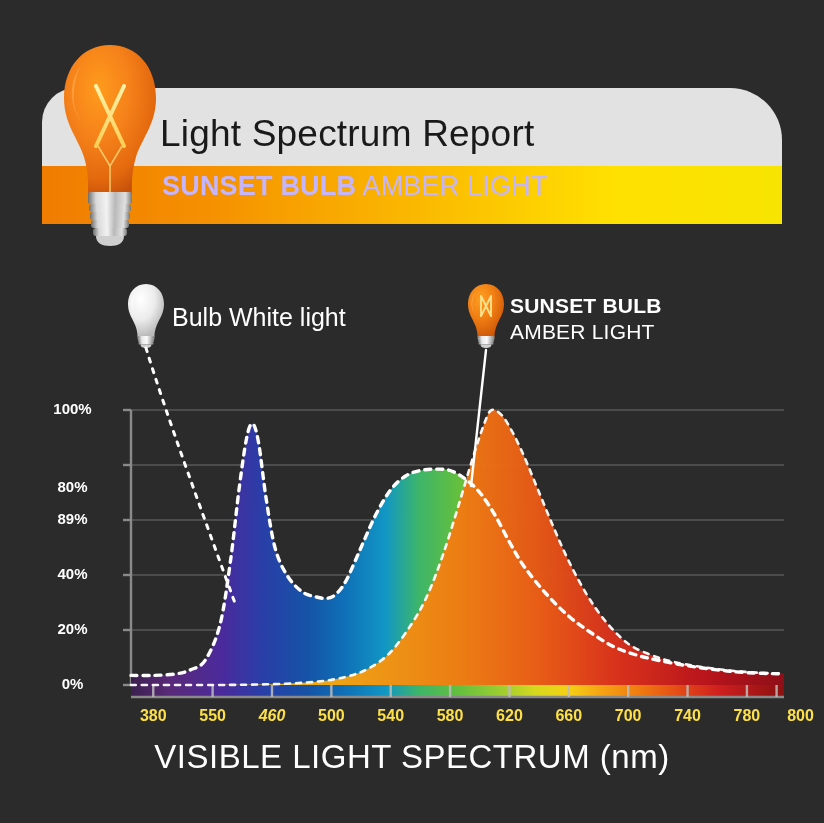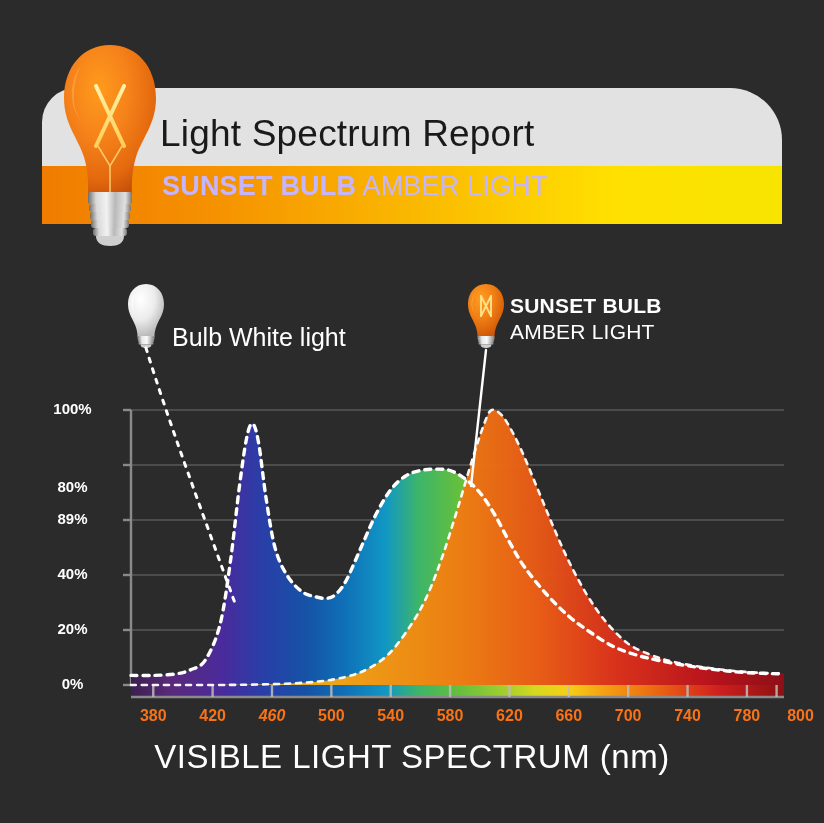--- a/index.html
+++ b/index.html
@@ -43,21 +43,21 @@
   #hero-bulb{left:58px;top:42px;}
 
   
   #legend-white-bulb{left:126px;top:282px;}
   #legend-amber-bulb{left:466px;top:282px;}
 
   .legend-label{
     position:absolute;color:#fff;white-space:nowrap;
   }
   #legend-white-text{
-    left:172px;top:303px;font-size:25px;font-weight:400;margin-top:20px;
+    left:172px;top:303px;font-size:25px;font-weight:400;
   }
   #legend-amber-line1{
     left:510px;top:294px;font-size:21px;font-weight:700;letter-spacing:.2px;
   }
   #legend-amber-line2{
     left:510px;top:320px;font-size:21px;font-weight:400;letter-spacing:.2px;
   }
 
   
   #chart-wrap{
@@ -66,21 +66,21 @@
   }
   #chart-svg{display:block;}
   #xaxis-title{
     position:absolute;left:0;top:738px;width:824px;
     text-align:center;color:#fff;font-size:33px;font-weight:400;letter-spacing:.5px;
   }
   .tick-y{
     position:absolute;right:0;color:#fff;font-size:15px;font-weight:700;text-align:center;
   }
   .tick-x{
-    position:absolute;color:#f97316;font-size:16px;font-weight:700;text-align:center;
+    position:absolute;color:#fde047;font-size:16px;font-weight:700;text-align:center;
   }
   #ytick-holder{position:absolute;left:0;top:0;width:130px;height:823px;}
   #xtick-holder{position:absolute;left:0;top:0;width:824px;height:823px;}
 </style>
 </head>
 <body>
 
 <div id="header-banner">
   <div class="banner-top"></div>
   <div class="banner-bottom"></div>
@@ -303,21 +303,21 @@
 <div id="ytick-holder">
     <div class="tick-y" style="top: 675px; width: 115px;">0%</div>
     <div class="tick-y" style="top: 620px; width: 115px;">20%</div>
     <div class="tick-y" style="top: 565px; width: 115px;">40%</div>
     <div class="tick-y" style="top: 510px; width: 115px;">89%</div>
     <div class="tick-y" style="top: 478px; width: 115px;">80%</div>
     <div class="tick-y" style="top: 400px; width: 115px;">100%</div>
   </div>
 <div id="xtick-holder">
     <div class="tick-x" style="left: 123.261px; width: 60px; top: 707px;">380</div>
-    <div class="tick-x" style="left: 182.625px; width: 60px; top: 707px;">420</div>
+    <div class="tick-x" style="left: 182.625px; width: 60px; top: 707px;">550</div>
     <div class="tick-x" style="left: 241.989px; width: 60px; top: 707px; font-style: italic;">460</div>
     <div class="tick-x" style="left: 301.352px; width: 60px; top: 707px;">500</div>
     <div class="tick-x" style="left: 360.716px; width: 60px; top: 707px;">540</div>
     <div class="tick-x" style="left: 420.08px; width: 60px; top: 707px;">580</div>
     <div class="tick-x" style="left: 479.443px; width: 60px; top: 707px;">620</div>
     <div class="tick-x" style="left: 538.807px; width: 60px; top: 707px;">660</div>
     <div class="tick-x" style="left: 598.17px; width: 60px; top: 707px;">700</div>
     <div class="tick-x" style="left: 657.534px; width: 60px; top: 707px;">740</div>
     <div class="tick-x" style="left: 716.898px; width: 60px; top: 707px;">780</div>
     <div class="tick-x" style="left: 746.58px; width: 60px; top: 707px; padding-left: 24px;">800</div>

